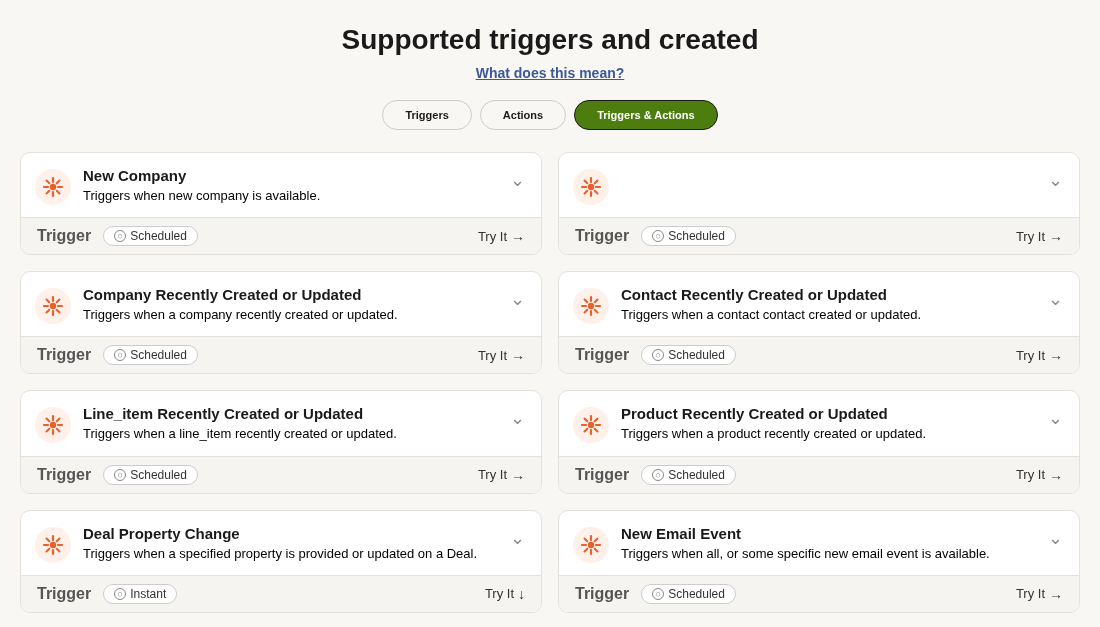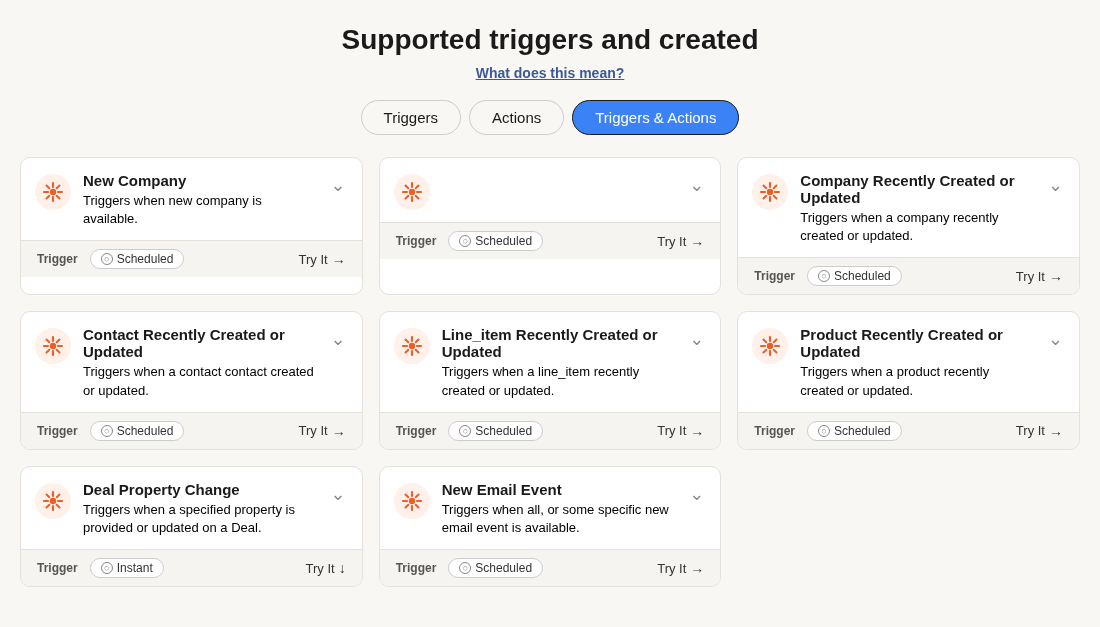--- a/index.html
+++ b/index.html
@@ -31,33 +31,33 @@
       display: flex;
       justify-content: center;
       gap: 8px;
       margin: 18px 0 22px 0;
     }
     .tab-btn {
       padding: 8px 22px;
       border-radius: 999px;
       border: 1.5px solid #ccc;
       background: #f9f7f4;
-      font-size: 15px;
-      font-weight: 400;
+      font-size: 11px;
+      font-weight: 700;
       cursor: pointer;
       color: #1a1a1a;
     }
     .tab-btn.active {
-      background: #3b82f6;
+      background: #4d7c0f;
       color: #fff;
       border-color: #1a1a1a;
     }
     .cards-grid {
       display: grid;
-      grid-template-columns: 1fr 1fr 1fr;
+      grid-template-columns: 1fr 1fr;
       gap: 16px;
       max-width: 1060px;
       margin: 12px auto;
     }
     .card {
       background: #fff;
       border-radius: 10px;
       border: 1px solid #e4e1dc;
       overflow: hidden;
     }
@@ -93,21 +93,21 @@
       padding: 8px 16px;
       background: #f5f4f1;
       border-top: 1px solid #e4e1dc;
     }
     .footer-left {
       display: flex;
       align-items: center;
       gap: 12px;
     }
     .label-trigger {
-      font-size: 12px;
+      font-size: 16px;
       font-weight: 600;
       color: #555;
     }
     .badge {
       display: flex;
       align-items: center;
       gap: 4px;
       background: #fff;
       border: 1.5px solid #ccc;
       border-radius: 999px;

